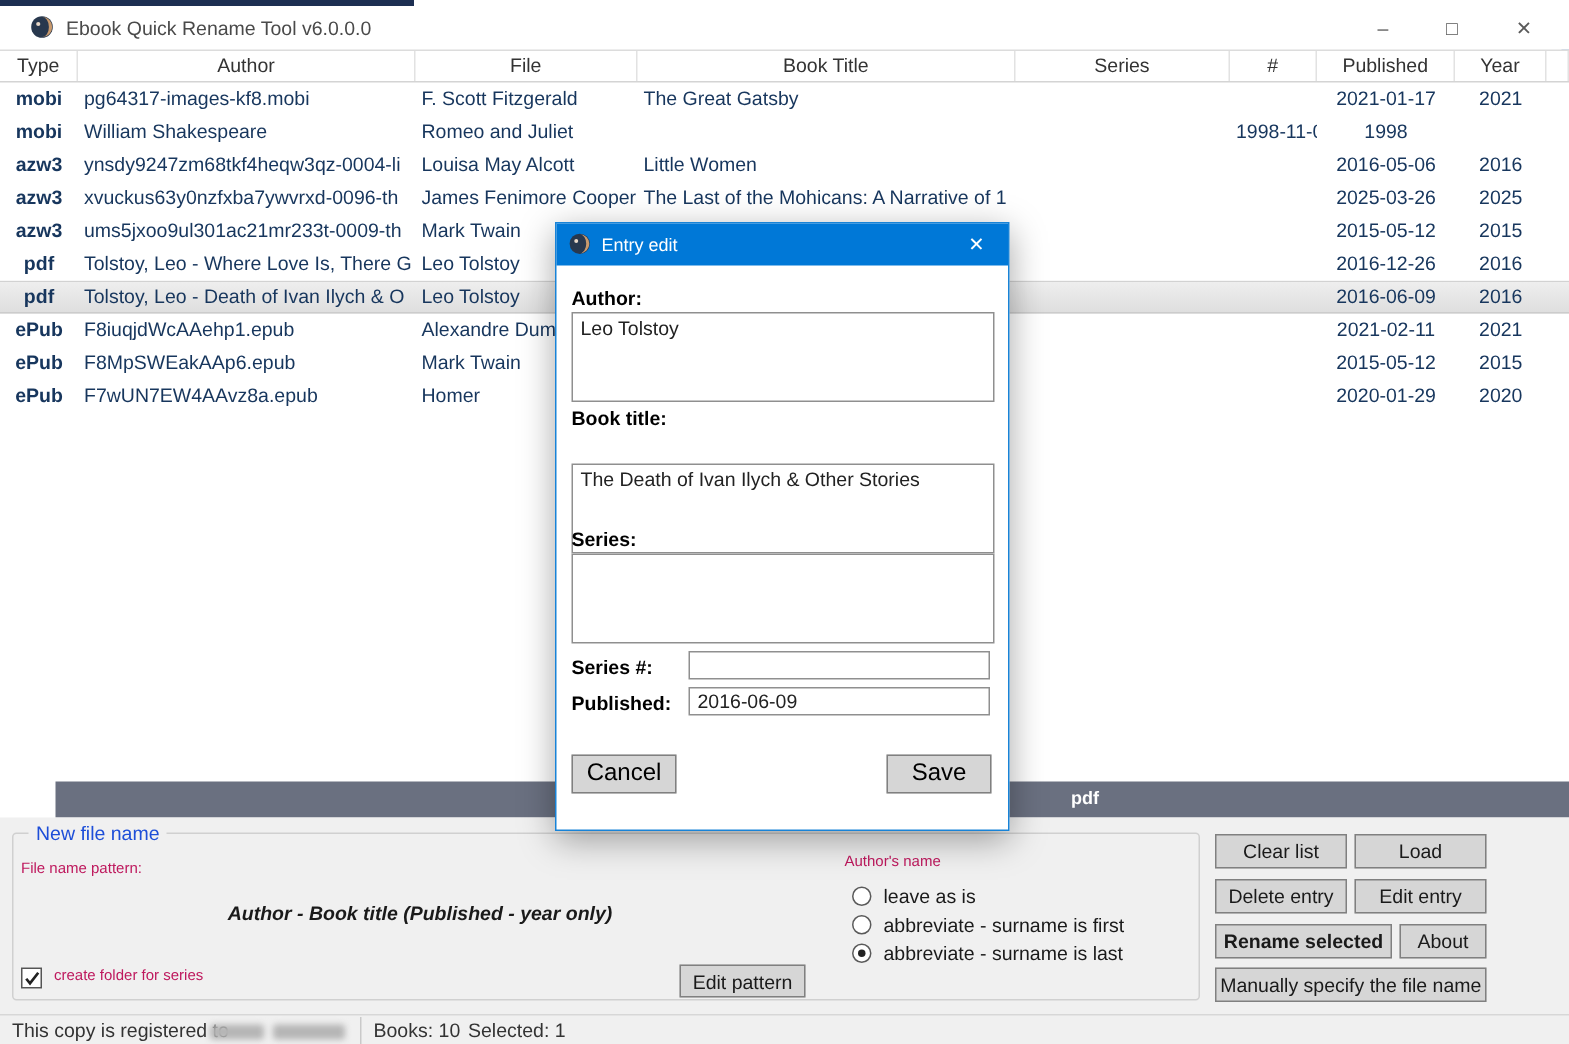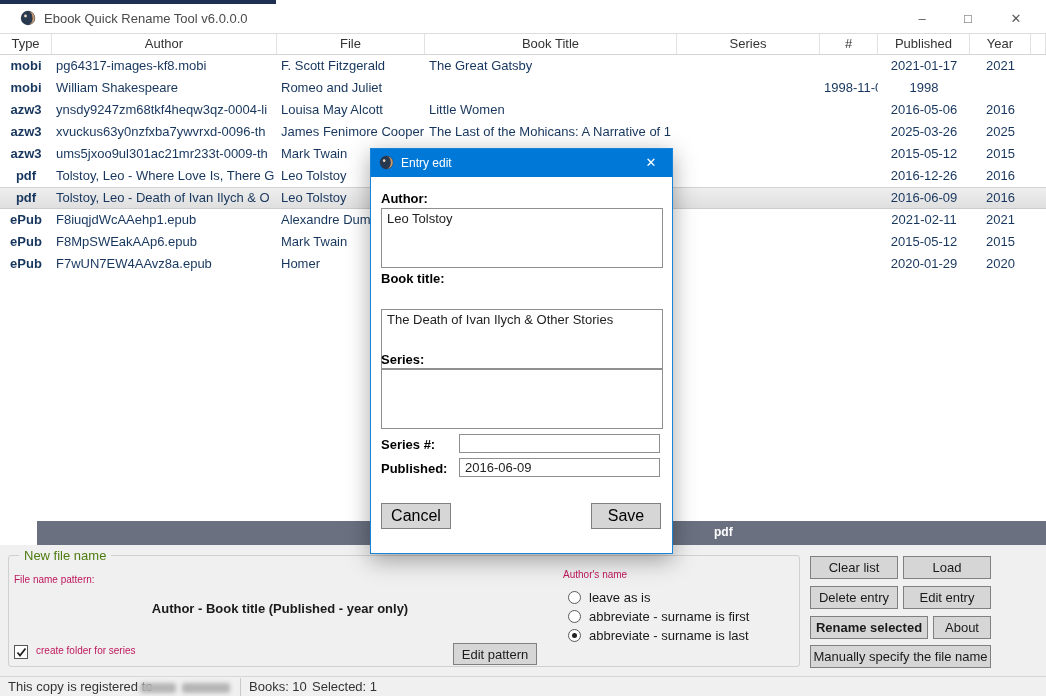--- a/index.html
+++ b/index.html
@@ -36,24 +36,24 @@
 
   
   .namebar { position:absolute; left:0; top:521px; width:100%; height:24px; background:#6a7080;margin-left:37px; }
   .namebar span { position:absolute; top:4px; color:#ffffff; font-size:12px; font-weight:bold; white-space:nowrap; }
   .frag-left { left:344px; } .frag-right { left:677px; }
 
   
   .bottom { position:absolute; left:0; top:545px; width:100%; height:131px; background:#f0f0f0; }
   .groupbox { position:absolute; left:8px; top:10px; width:792px; height:112px;
     border:1px solid #d0d0d0; border-radius:3px; }
-  .legend { position:absolute; left:10px; top:-8px; background:#f0f0f0; padding:0 5px; font-size:13px; color:#4d7c0f; }
+  .legend { position:absolute; left:10px; top:-8px; background:#f0f0f0; padding:0 5px; font-size:13px; color:#1d4ed8; }
   .lbl { position:absolute; font-size:10px; color:#be185d; white-space:nowrap; }
   .pattern-value { position:absolute; left:0; top:56px; width:560px; text-align:center;
-    font-size:13px; font-weight:bold; color:#1a1a1a; }
+    font-size:13px; font-weight:bold; color:#1a1a1a;font-style:italic; }
   .radio-row { position:absolute; left:568px; height:18px; display:flex; align-items:center; gap:8px; }
   .radio { width:13px; height:13px; border:1px solid #5a5a5a; border-radius:50%; background:#fff; position:relative; }
   .radio.checked::after { content:""; position:absolute; left:3px; top:3px; width:5px; height:5px; border-radius:50%; background:#222; }
   .radio-row span { font-size:13px; color:#1a1a1a; white-space:nowrap; }
   .checkbox { position:absolute; left:14px; top:100px; width:14px; height:14px; background:#fff; border:1px solid #555;
     display:flex; align-items:center; justify-content:center; }
   .btn { position:absolute; background:#d6d6d6; border:1px solid #808080; font-size:13px; color:#1a1a1a;
     font-family:"Liberation Sans", sans-serif; text-align:center; cursor:default; }
   .btn.bold { font-weight:bold; }
 

